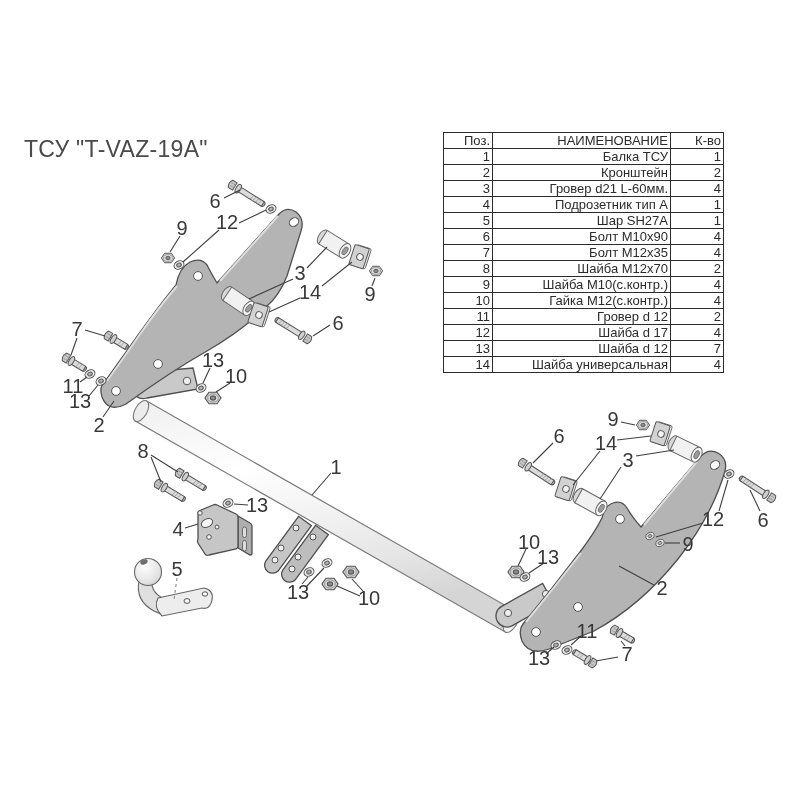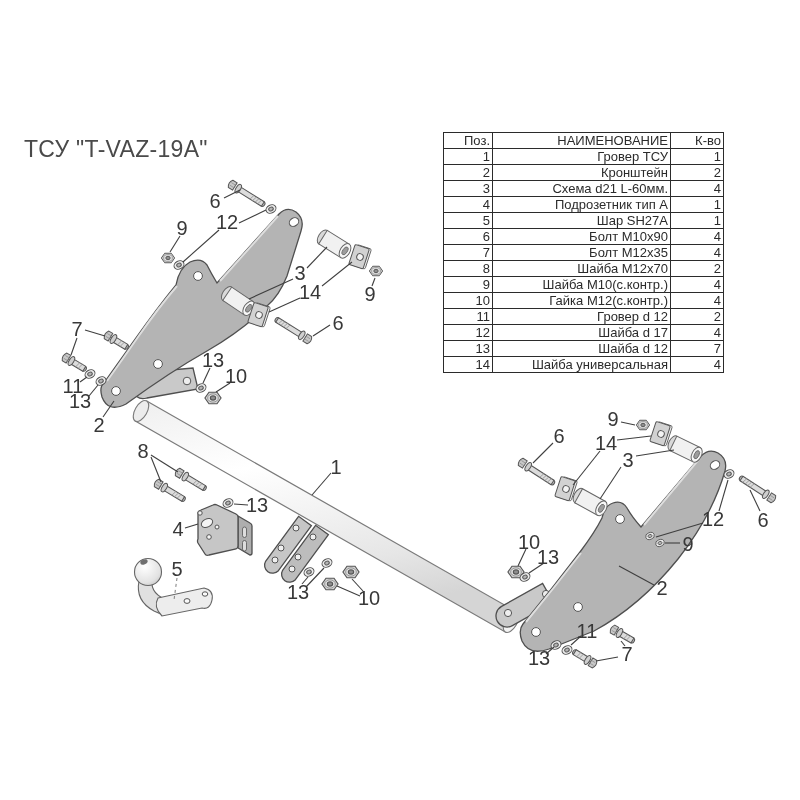--- a/index.html
+++ b/index.html
@@ -298,31 +298,31 @@
     <thead>
         <tr>
           <th>Поз.</th>
           <th>НАИМЕНОВАНИЕ</th>
           <th>К-во</th>
         </tr>
       </thead>
     <tbody>
         <tr>
           <td>1</td>
-          <td>Гровер ТСУ</td>
+          <td>Балка ТСУ</td>
           <td>1</td>
         </tr>
         <tr>
           <td>2</td>
           <td>Кронштейн</td>
           <td>2</td>
         </tr>
         <tr>
           <td>3</td>
-          <td>Схема d21 L-60мм.</td>
+          <td>Гровер d21 L-60мм.</td>
           <td>4</td>
         </tr>
         <tr>
           <td>4</td>
           <td>Подрозетник тип А</td>
           <td>1</td>
         </tr>
         <tr>
           <td>5</td>
           <td>Шар SH27A</td>

